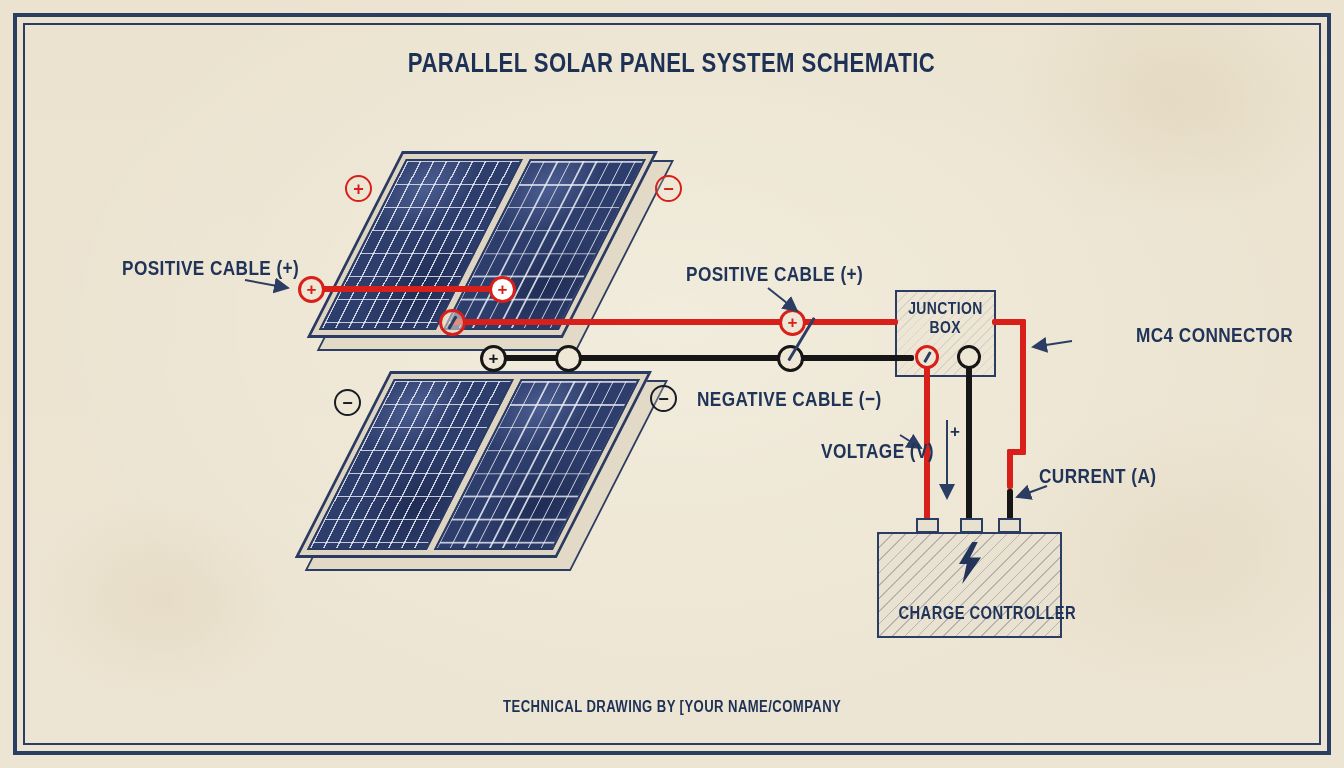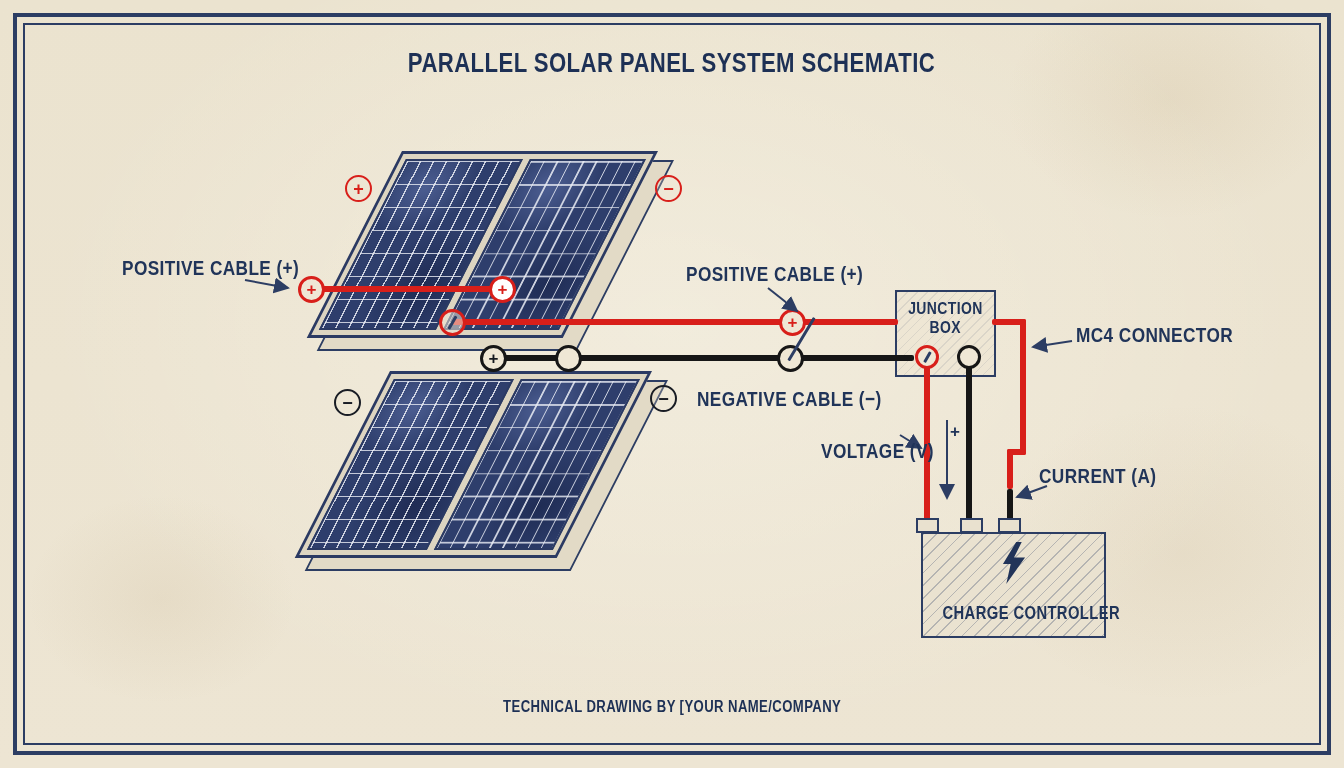--- a/index.html
+++ b/index.html
@@ -46,21 +46,21 @@
   .wire.red{background:var(--red);}
   .wire.black{background:var(--blk);}
   
   .jbox{left:895px;top:290px;width:101px;height:87px;box-sizing:border-box;border:2.5px solid var(--navy);
     background-color:#eee6d4;
     background-image:repeating-linear-gradient(135deg, rgba(44,61,99,.10) 0 1px, rgba(0,0,0,0) 1px 7px);
     z-index:4;text-align:center;color:var(--ink);font-weight:bold;font-size:17px;line-height:19px;padding-top:7px;}
   .cbox{left:877px;top:532px;width:185px;height:106px;box-sizing:border-box;border:2.5px solid var(--navy);
     background-color:#eae2d0;
     background-image:repeating-linear-gradient(135deg, rgba(44,61,99,.28) 0 1.2px, rgba(0,0,0,0) 1.2px 9px);
-    z-index:4;text-align:center;color:var(--ink);font-weight:bold;font-size:18px;margin-left:44px;}
+    z-index:4;text-align:center;color:var(--ink);font-weight:bold;font-size:18px;}
   .terminal{width:23px;height:15px;box-sizing:border-box;border:2px solid var(--navy);background:#e9e1cf;z-index:6;}
   
   .conn,.pol{box-sizing:border-box;border-radius:50%;z-index:7;display:flex;align-items:center;justify-content:center;
     font-weight:bold;line-height:1;}
   .conn{width:27px;height:27px;border:3.5px solid var(--red);background:#efe7d5;color:var(--red);font-size:17px;}
   .conn.black{border-color:var(--blk);color:#14181f;}
   .conn.small{width:24px;height:24px;border-width:3px;}
   .conn.white{background:#ffffff;}
   .conn.seethru{background:rgba(238,230,215,.55);}
   .pol{width:27px;height:27px;border:2.5px solid var(--red);color:var(--red);font-size:18px;background:rgba(236,228,209,.25);}
@@ -162,21 +162,21 @@
     <span>−</span>
   </div>
 
 <div class="abs long-slash"></div>
 
 <div class="abs label" style="left:122px;top:256px;"><span class="cond">POSITIVE CABLE (+)</span></div>
 <div class="abs label" style="left:686px;top:262px;"><span class="cond">POSITIVE CABLE (+)</span></div>
 <div class="abs label" style="left:697px;top:387px;"><span class="cond">NEGATIVE CABLE (−)</span></div>
 <div class="abs label" style="left:821px;top:439px;"><span class="cond">VOLTAGE (V)</span></div>
 <div class="abs label" style="left:1039px;top:464px;"><span class="cond">CURRENT (A)</span></div>
-<div class="abs label" style="left:1076px;top:323px;"><span class="cond">MC4 CONNECTOR</span></div>
+<div class="abs label" style="left:1136px;top:323px;"><span class="cond">MC4 CONNECTOR</span></div>
 <div class="abs plus-note"><span>+</span></div>
 
 <svg class="abs overlay" width="1344" height="768" viewBox="0 0 1344 768">
   <defs>
     <marker id="ah" markerWidth="9" markerHeight="9" refX="7" refY="4" orient="auto">
       <path d="M0,0 L8,4 L0,8 z" fill="#2c3d63"></path>
     </marker>
   </defs>
   <g stroke="#2c3d63" stroke-width="2" fill="none">
     <path d="M245,280 L288,288" marker-end="url(#ah)"></path>

